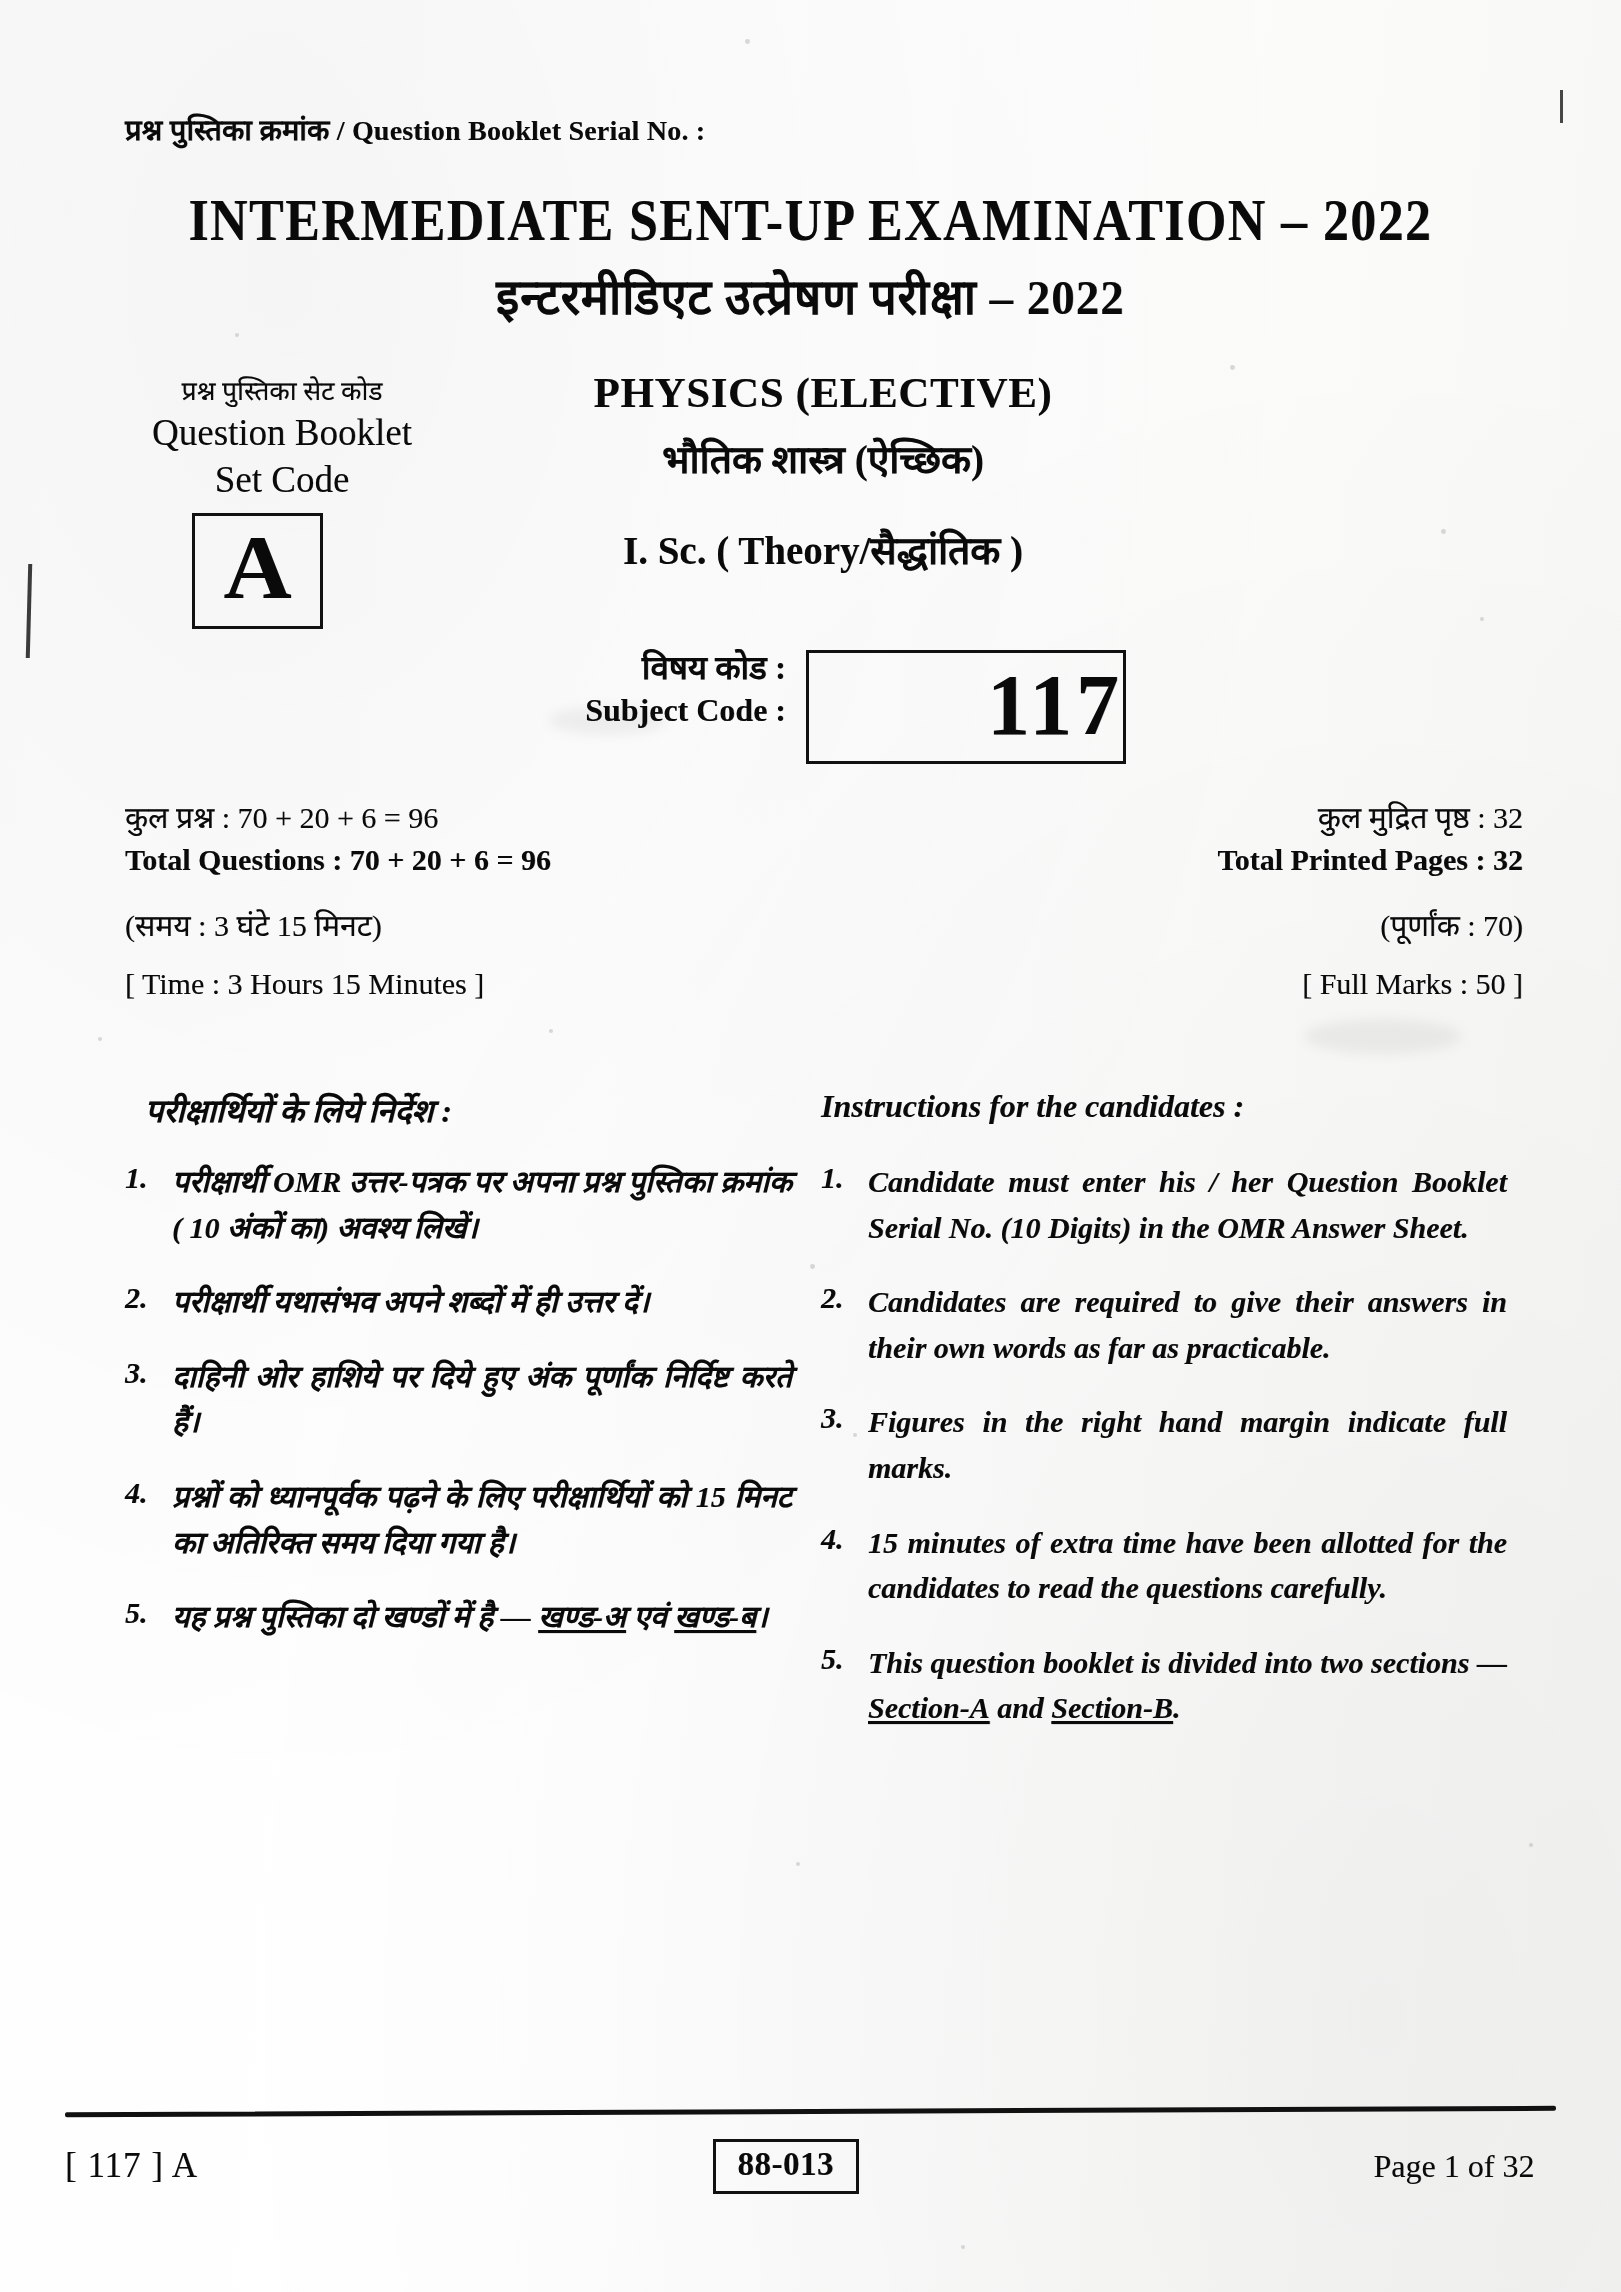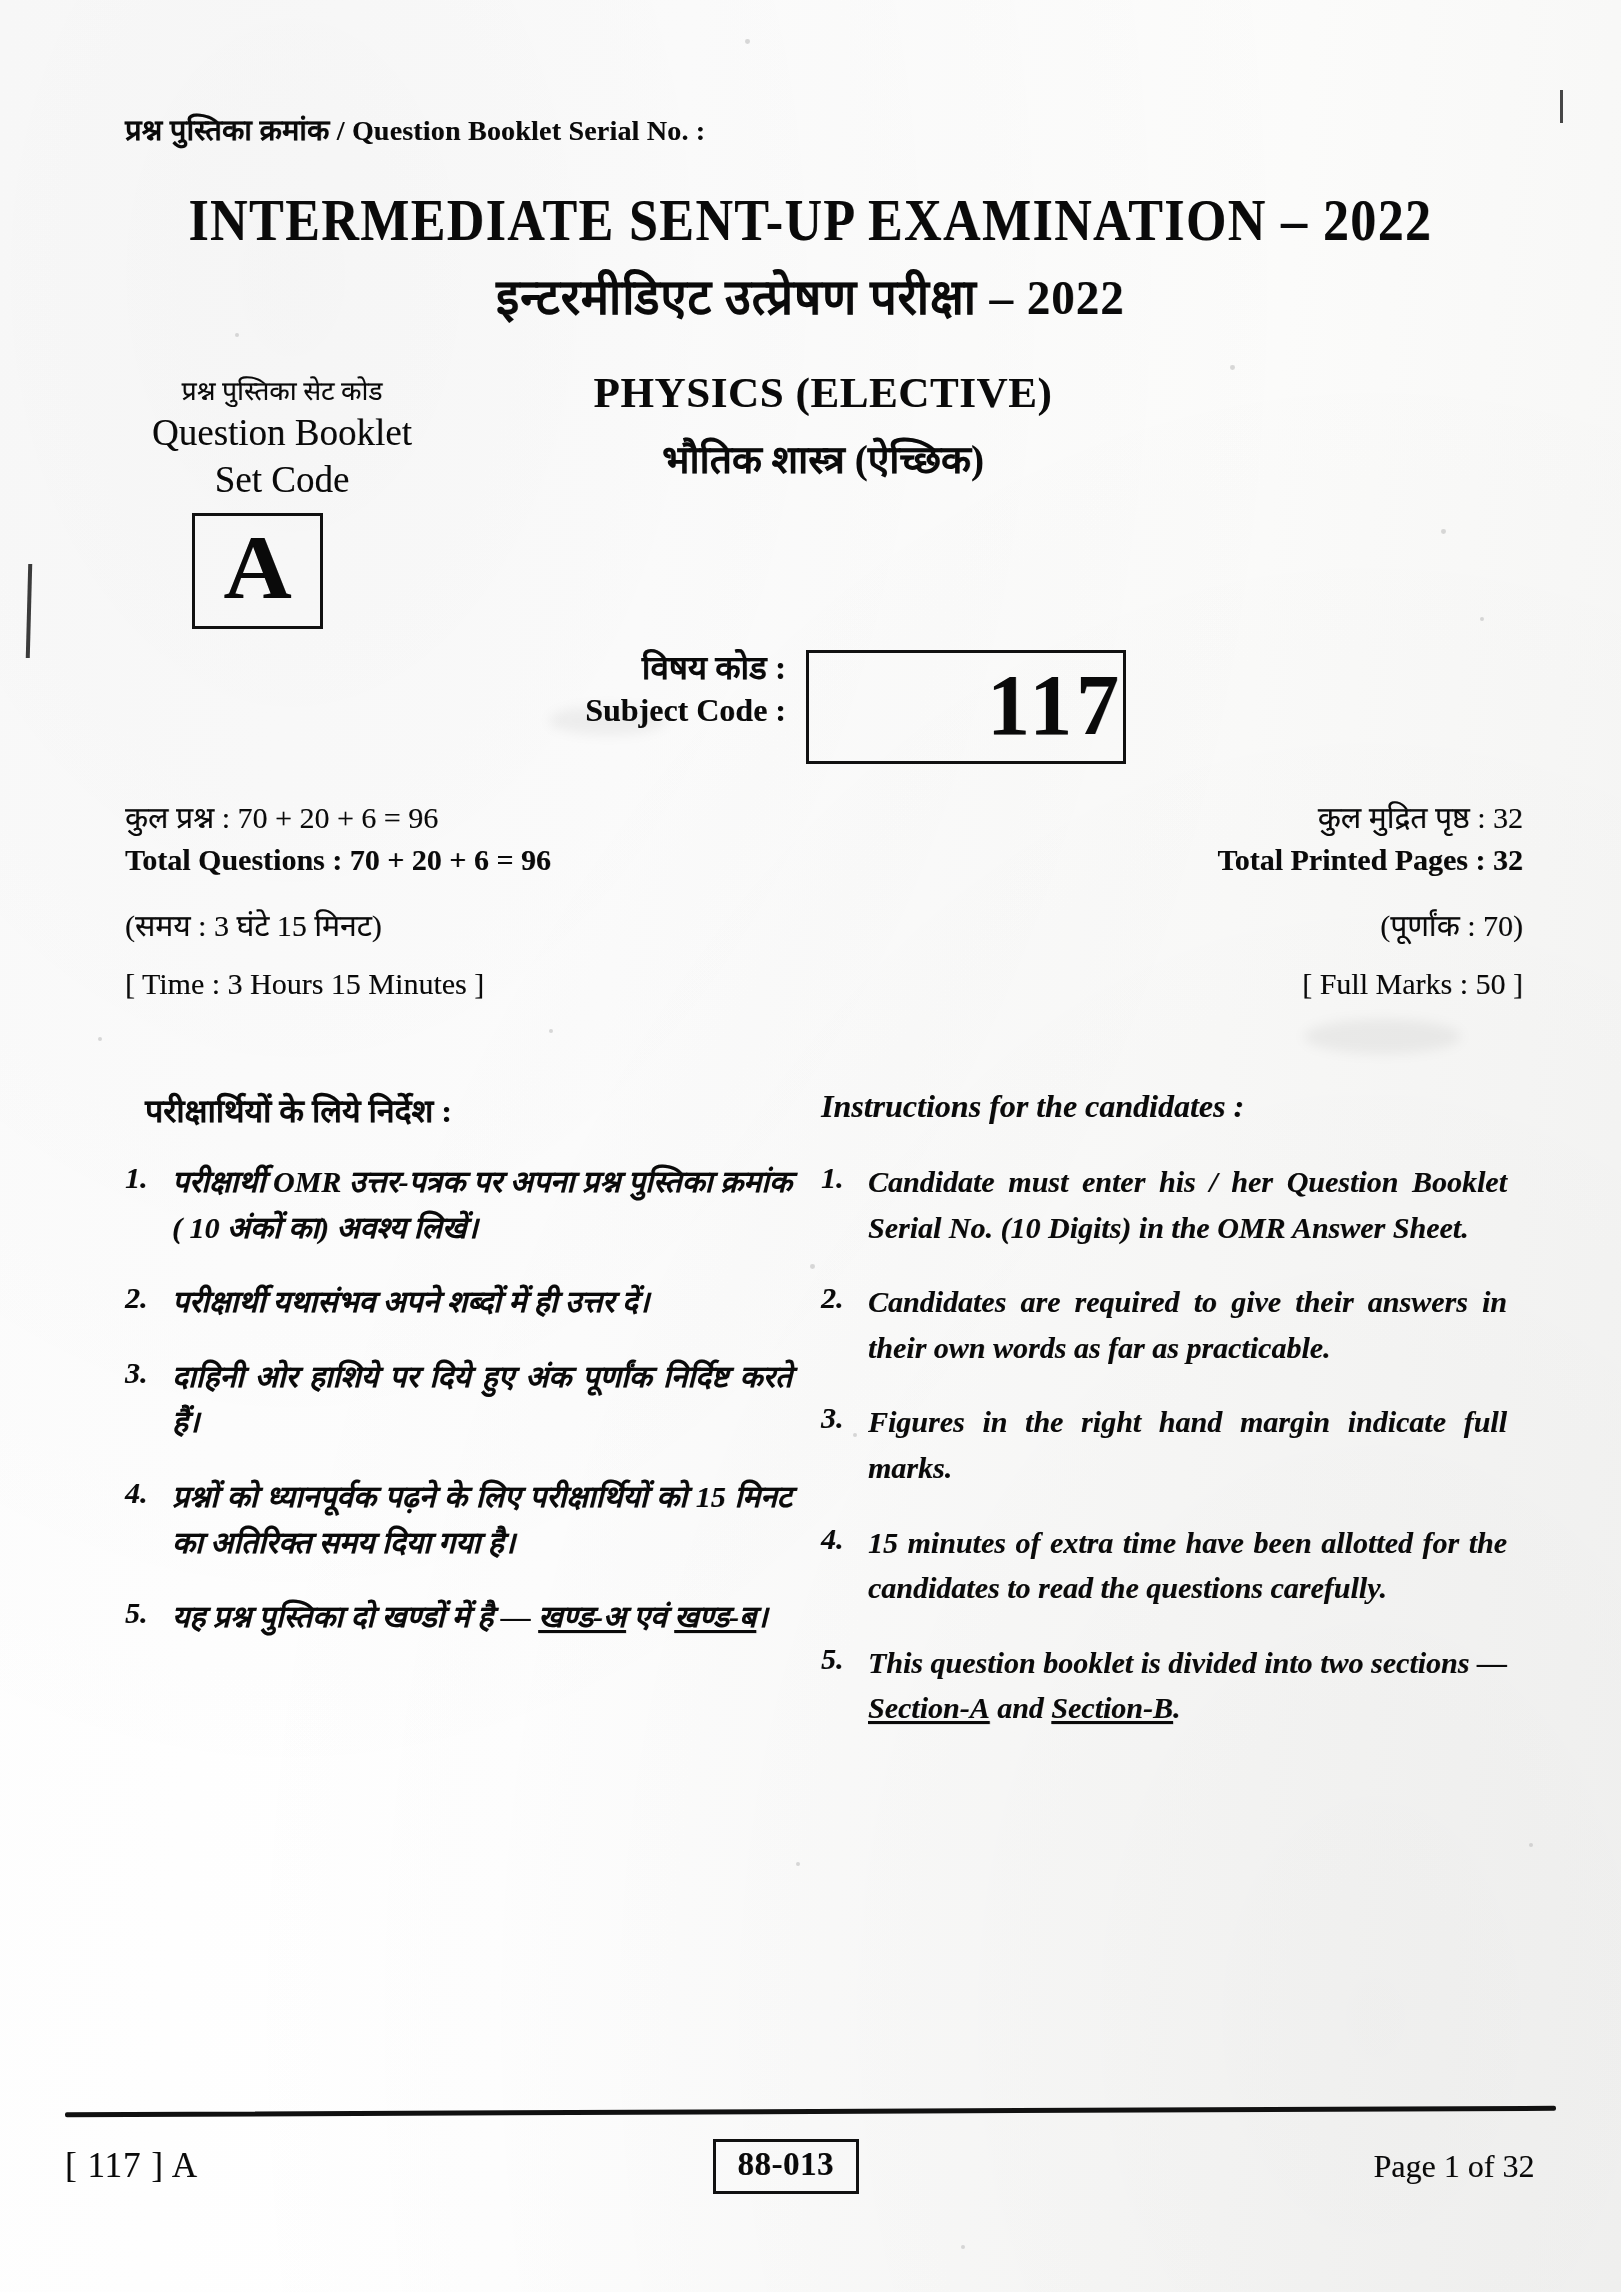--- a/index.html
+++ b/index.html
@@ -189,20 +189,21 @@
   .stat-row.r3 { margin-top: 21.6px; }
   .stat-plain { font-size: 30px; font-weight: 400; }
 
   
   .instr-head-hi {
     position: absolute;
     left: 145px;
     top: 1088px;
     font-size: 32px;
     font-weight: 700;
+    font-style: italic;
   }
   .instr-head-en {
     position: absolute;
     left: 821px;
     top: 1088px;
     font-size: 32px;
     font-weight: 700;
     font-style: italic;
   }
 
@@ -332,20 +333,21 @@
     <div class="setcode-hi">प्रश्न पुस्तिका सेट कोड</div>
     <div class="setcode-en">Question Booklet</div>
     <div class="setcode-en">Set Code</div>
   </div>
   <div class="setcode-box ink">
     <span>A</span>
   </div>
 
   <div class="subject-en ink">PHYSICS (ELECTIVE)</div>
   <div class="subject-hi ink">भौतिक शास्त्र (ऐच्छिक)</div>
+  <div class="paper-type ink">I. Sc. ( Theory/सैद्धांतिक )</div>
 
   <div class="subjcode-label ink">
     <div class="l-hi">विषय कोड :</div>
     <div class="l-en">Subject Code :</div>
   </div>
   <div class="subjcode-box ink">
     <span>117</span>
   </div>
 
   <div class="stats ink">

